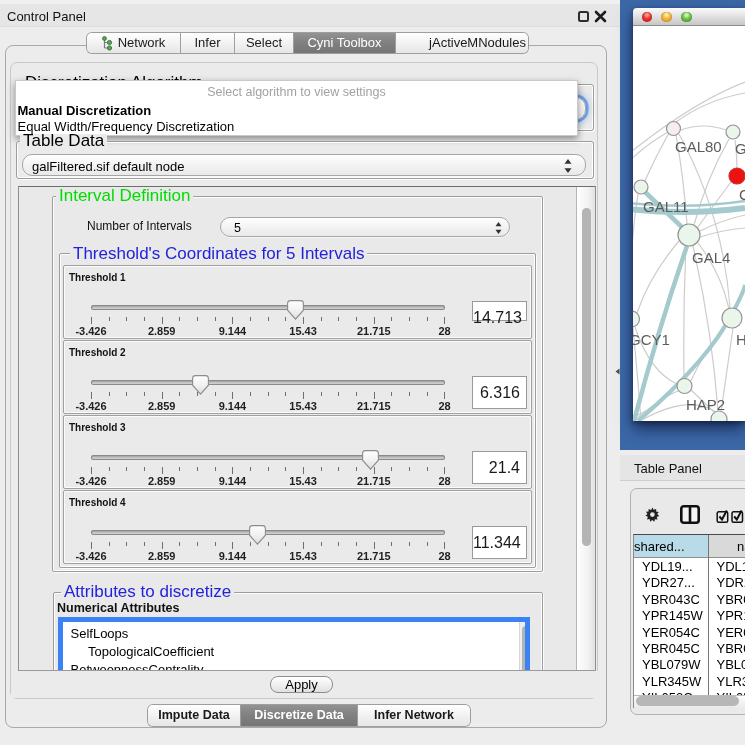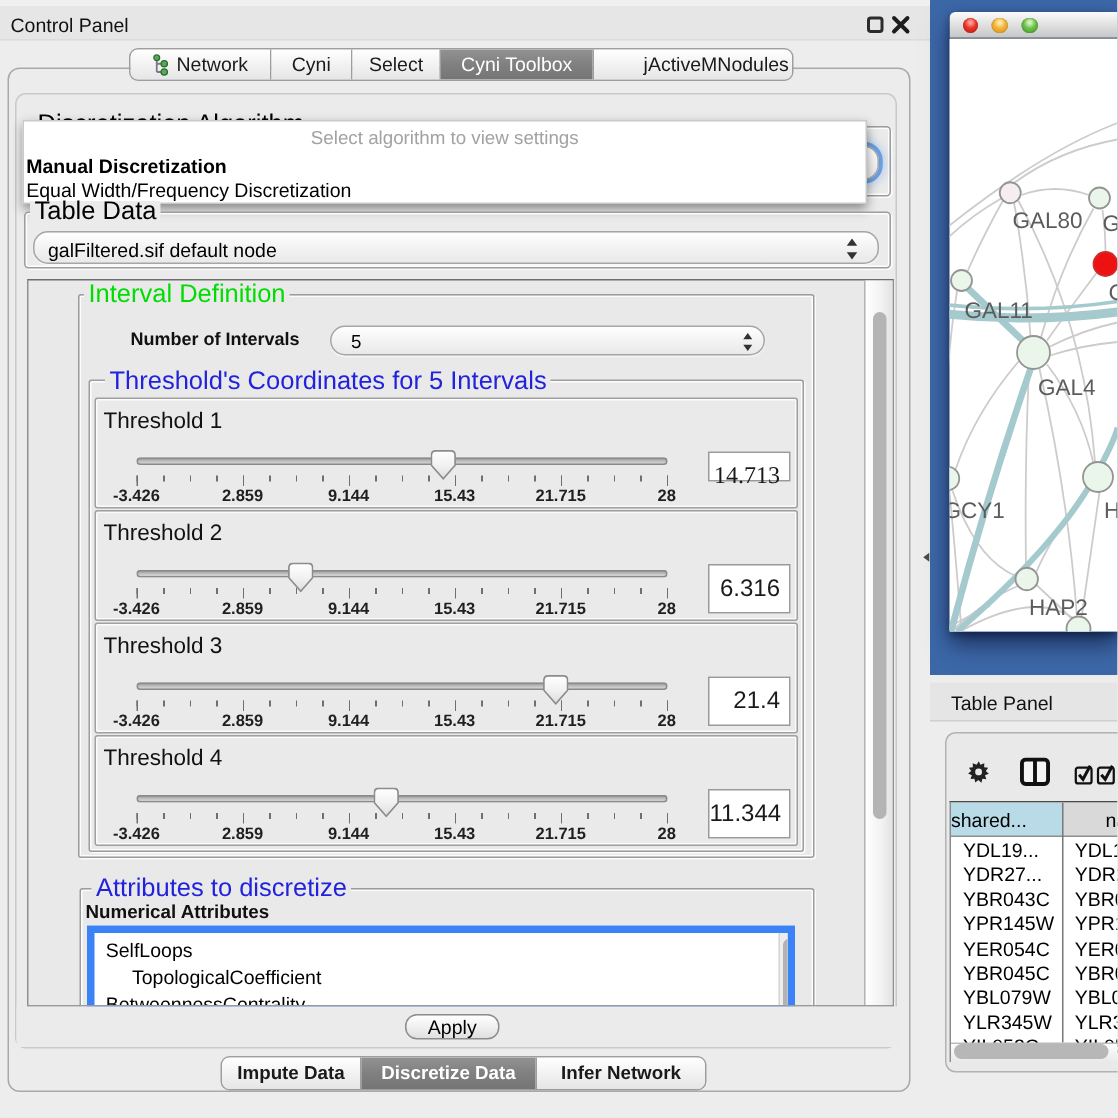--- a/index.html
+++ b/index.html
@@ -8,21 +8,21 @@
 .abs { position:absolute; }
 .etched { border:1px solid #9d9d9d; border-radius:2px; box-shadow:inset 0 0 0 1px #fdfdfd, 1px 1px 0 rgba(255,255,255,.8); }
 .gtitle { position:absolute; background:#e9e9e9; padding:0 3px; font-size:17px; line-height:13px; }
 .combo { position:absolute; border:1px solid #a6a6a6; border-radius:10px;
   background:linear-gradient(#ffffff, #f4f4f4 45%, #e9e9e9); box-shadow:0 1px 1px rgba(255,255,255,.7); }
 .vfield { position:absolute; background:#ffffff; border:1px solid #9a9a9a;
   font-size:16px; text-align:right; padding-right:6px; color:#1a1a1a; }
 .ticklabel { position:absolute; font-size:11px; font-weight:bold; color:#1f1f1f; transform:translateX(-50%); white-space:nowrap; }
 .thbox { position:absolute; left:63px; width:469px; height:74px; background:#eaeaea;
   border:1px solid #a0a0a0; border-radius:2px; box-shadow:inset 0 0 0 1px #fbfbfb; }
-.thname { position:absolute; left:5px; top:6px; font-size:15px; font-weight:normal; color:#111; }
+.thname { position:absolute; left:5px; top:6px; font-size:10px; font-weight:bold; color:#111; }
 .track { position:absolute; left:27px; top:39px; width:354px; height:5px; border-radius:3px;
   background:linear-gradient(#8f8f8f, #c9c9c9 60%, #d9d9d9); box-shadow:inset 0 0 0 1px #8a8a8a; }
 .minor { position:absolute; left:27px; top:51px; width:355px; height:4px;
   background:repeating-linear-gradient(90deg, #6f6f6f 0px, #6f6f6f 1px, transparent 1px, transparent 17.675px); }
 .major { position:absolute; left:27px; top:51px; width:355px; height:7px;
   background:repeating-linear-gradient(90deg, #6f6f6f 0px, #6f6f6f 1px, transparent 1px, transparent 70.7px); }
 .thumb { position:absolute; top:34px; width:17px; height:20px; }
 .tab { height:100%; display:flex; align-items:center; justify-content:center; font-size:13px; color:#1a1a1a;
   background:linear-gradient(#ffffff, #f2f2f2 50%, #e6e6e6); border-right:1px solid #9e9e9e; padding:0 2px; }
 .tab.dark { background:linear-gradient(#929292, #808080 50%, #757575); color:#ffffff; }
@@ -46,21 +46,21 @@
 
 <div class="abs" style="left:87px; top:32.5px; width:441px; height:20.5px; display:flex; border-radius:5px; overflow:hidden; box-shadow:0 0 0 1px #9e9e9e;">
   <div class="tab" style="width:94px;">
     <svg width="11" height="16" viewBox="0 0 11 16" style="margin-right:5px;">
       <path d="M2.5 4 L2.5 13 M2.5 7.5 L7 7.5 M2.5 13 L7 13" stroke="#767b85" stroke-width="1.2" fill="none"></path>
       <circle cx="2.5" cy="3.5" r="1.9" fill="#5aa85a" stroke="#2f6e2f" stroke-width="0.9"></circle>
       <circle cx="7.5" cy="7.5" r="2.1" fill="#5aa85a" stroke="#2f6e2f" stroke-width="0.9"></circle>
       <circle cx="7.5" cy="13" r="2.1" fill="#5aa85a" stroke="#2f6e2f" stroke-width="0.9"></circle>
     </svg>
     Network</div>
-  <div class="tab" style="width:54px;">Cyni</div>
+  <div class="tab" style="width:54px;">Infer</div>
   <div class="tab" style="width:59px;">Select</div>
   <div class="tab dark" style="width:102px;">Cyni Toolbox</div>
   <div class="tab" style="width:132px; border-right:none;padding-left:33px;">jActiveMNodules</div>
 </div>
 
 <div class="abs etched" style="left:16px; top:84px; width:578px; height:47px; border-radius:3px;"></div>
 <div class="gtitle" style="left:22px; top:76px; background:#ebebeb;">Discretization Algorithm</div>
 <div class="combo" style="left:22px; top:97px; width:564px; height:23px; box-shadow:0 0 0 2.5px rgba(100,155,225,.95), 0 0 7px 3px rgba(100,155,225,.5);"></div>
 
 <div class="abs" style="left:15px; top:80px; width:563px; height:56px; background:#ffffff; border:1px solid #c9c9c9; box-shadow:0 3px 7px rgba(0,0,0,.42);">
@@ -80,21 +80,21 @@
 </div>
 
 <div class="abs" style="left:18px; top:186px; width:578px; height:485px; background:#e9e9e9; border:1px solid #8f8f8f; border-top-color:#6e6e6e; overflow:hidden;"></div>
 
 <div class="abs" style="left:576px; top:187px; width:19px; height:483px; background:linear-gradient(90deg,#ffffff,#f2f2f2 60%,#e2e2e2); border-left:1px solid #b5b5b5;"></div>
 <div class="abs" style="left:582px; top:208px; width:9px; height:338px; background:#b4b4b4; border-radius:4.5px;"></div>
 
 <div class="abs etched" style="left:52px; top:196px; width:491px; height:376px;"></div>
 <div class="gtitle" style="left:56px; top:189px; color:#00dd00;">Interval Definition</div>
 
-<div class="abs" style="left:87px; top:219px; font-size:12px; font-weight:bold; color:#111;">Number of Intervals</div>
+<div class="abs" style="left:87px; top:219px; font-size:12px; font-weight:normal; color:#111;">Number of Intervals</div>
 <div class="combo" style="left:220px; top:216.5px; width:290px; height:20px;">
   <span style="position:absolute; left:13px; top:3px; font-size:12.5px; color:#000;">5</span>
   <svg style="position:absolute; right:7px; top:4px;" width="7" height="12" viewBox="0 0 7 12">
     <path d="M3.5 0 L6.5 4.2 L0.5 4.2 Z" fill="#333"></path>
       <path d="M3.5 12 L6.5 7.8 L0.5 7.8 Z" fill="#333"></path>
   </svg>
 </div>
 
 <div class="abs etched" style="left:59px; top:253px; width:477px; height:315px;"></div>
 <div class="gtitle" style="left:70px; top:247px; color:#2222dd;">Threshold's Coordinates for 5 Intervals</div>
@@ -113,21 +113,21 @@
     </linearGradient>
       </defs>
     <path d="M3.5 0.6 L13.5 0.6 Q16.4 0.6 16.4 3.5 L16.4 10.2 L8.5 19.2 L0.6 10.2 L0.6 3.5 Q0.6 0.6 3.5 0.6 Z" fill="url(#tg265)" stroke="#8c8c8c" stroke-width="1.1"></path>
   </svg>
   <span class="ticklabel" style="left:27.0px; top:59px;">-3.426</span>
   <span class="ticklabel" style="left:97.7px; top:59px;">2.859</span>
   <span class="ticklabel" style="left:168.4px; top:59px;">9.144</span>
   <span class="ticklabel" style="left:239.1px; top:59px;">15.43</span>
   <span class="ticklabel" style="left:309.8px; top:59px;">21.715</span>
   <span class="ticklabel" style="left:380.5px; top:59px;">28</span>
-  <div class="vfield" style="left:408px; top:35px; width:55px; height:20px; line-height:31px;font-family:Liberation Serif, serif;">14.713</div>
+  <div class="vfield" style="left:408px; top:35px; width:55px; height:20px; line-height:31px;">14.713</div>
 </div>
 <div class="thbox" style="top:340px;">
   <div class="thname">Threshold 2</div>
   <div class="track"></div>
   <div class="minor"></div>
   <div class="major"></div>
   <svg class="thumb" style="left:128.1px;" width="17" height="20" viewBox="0 0 17 20">
     <defs>
         <linearGradient id="tg340" x1="0" y1="0" x2="0" y2="1">
       <stop offset="0" stop-color="#ffffff"></stop>

